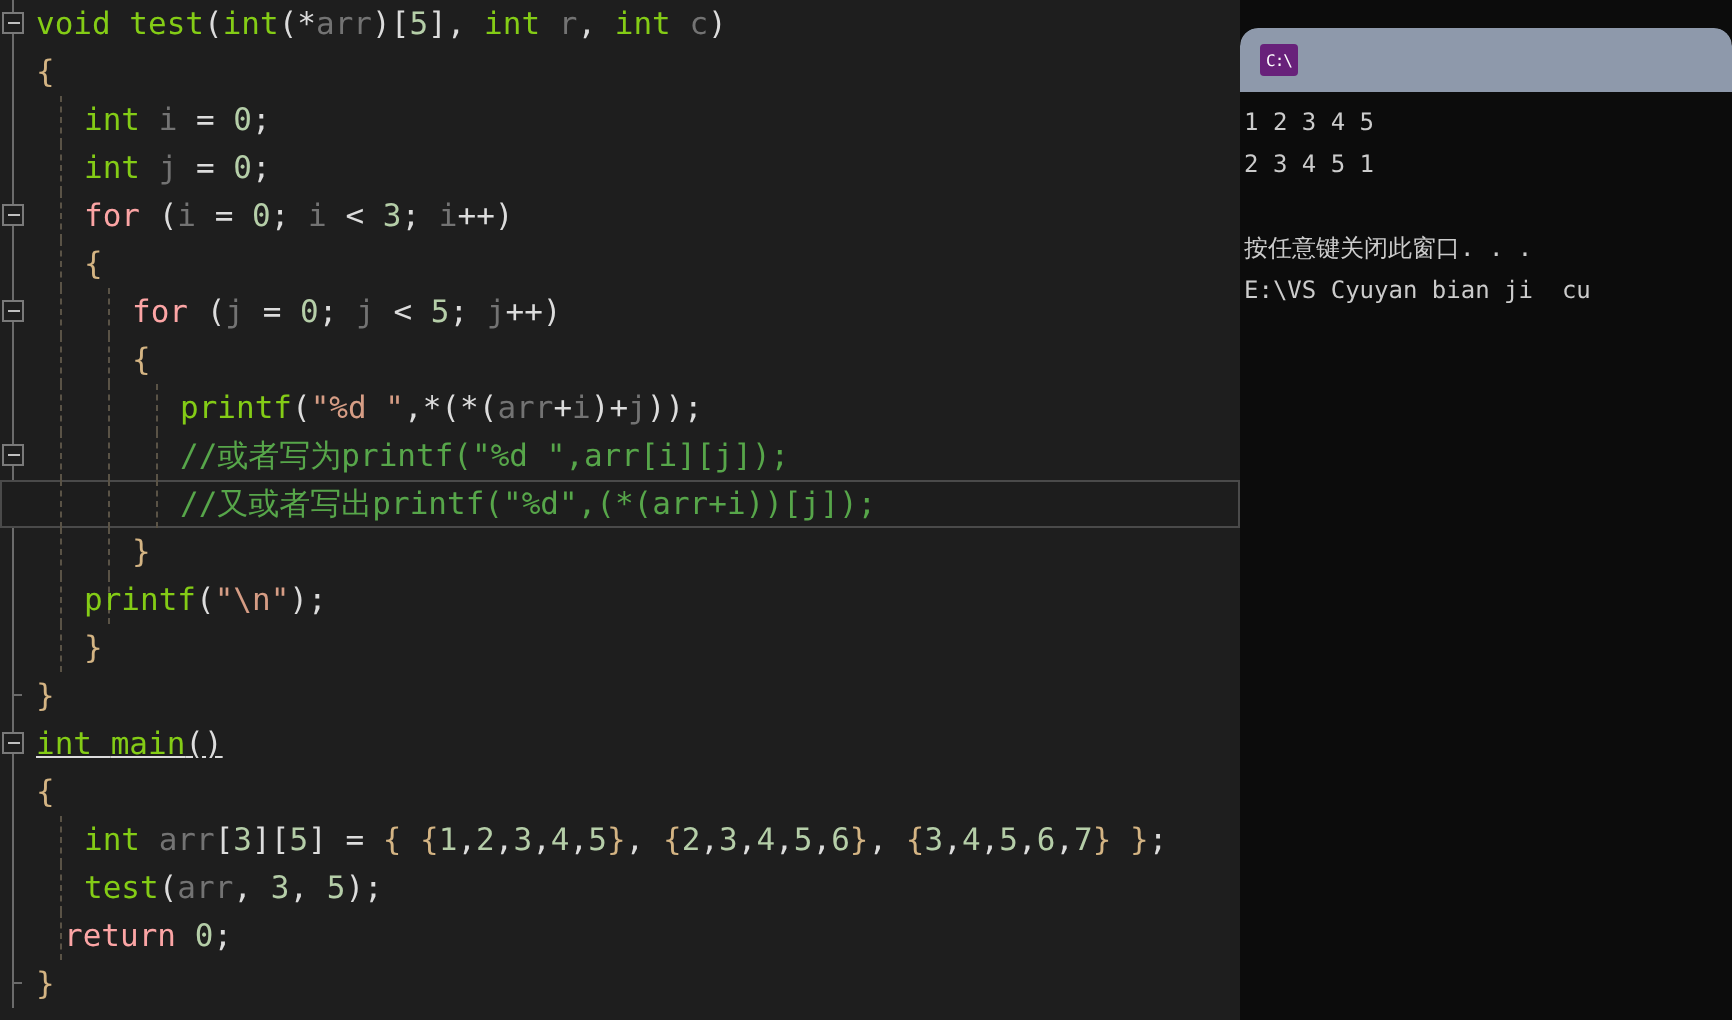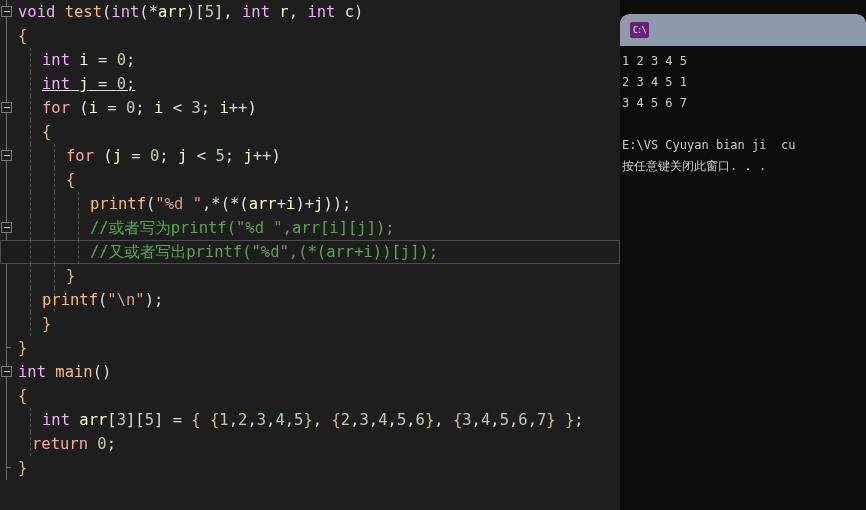--- a/index.html
+++ b/index.html
@@ -86,24 +86,24 @@
   
   .guide {
     position: absolute;
     top: 0;
     width: 0;
     height: 24px;
     border-left: 1px dashed #5a5346;
   }
 
   
-  .kw    { color: #f0abfc; }  
+  .kw    { color: #84cc16; }  
   .ctl   { color: #fca5a5; }  
-  .fn    { color: #fdba74; text-align: center; }  
-  .var   { color: #fef9c3; }  
+  .fn    { color: #84cc16; text-align: center; }  
+  .var   { color: #737373; }  
   .num   { color: #b5cea8; }  
   .str   { color: #d69d85; }  
   .cmt   { color: #57a64a; }  
   .pun   { color: #dcdcdc; }  
   .brc   { color: #d4b483; }
 
   
   #console {
     position: absolute;
     left: 620px;
@@ -182,48 +182,48 @@
 </head>
 <body>
 
 <div id="screen">
 
   <div id="editor">
     <div id="code-lines">
         <div class="code-line"><div class="blockbar"></div><div class="fold"></div><div class="line-body" style="left: 18px;"><span class="kw">void </span><span class="fn">test</span><span class="pun">(</span><span class="kw">int</span><span class="pun">(*</span><span class="var">arr</span><span class="pun">)[</span><span class="num">5</span><span class="pun">], </span><span class="kw">int </span><span class="var">r</span><span class="pun">, </span><span class="kw">int </span><span class="var">c</span><span class="pun">)</span></div></div>
         <div class="code-line"><div class="blockbar"></div><div class="line-body" style="left: 18px;"><span class="brc">{</span></div></div>
         <div class="code-line"><div class="blockbar"></div><div class="guide" style="left: 30px;"></div><div class="line-body" style="left: 42px;"><span class="kw">int </span><span class="var">i</span><span class="pun"> = </span><span class="num">0</span><span class="pun">;</span></div></div>
-        <div class="code-line"><div class="blockbar"></div><div class="guide" style="left: 30px;"></div><div class="line-body" style="left: 42px; text-decoration: underline;"><span class="kw">int </span><span class="var">j</span><span class="pun"> = </span><span class="num">0</span><span class="pun">;</span></div></div>
+        <div class="code-line"><div class="blockbar"></div><div class="guide" style="left: 30px;"></div><div class="line-body" style="left: 42px;"><span class="kw">int </span><span class="var">j</span><span class="pun"> = </span><span class="num">0</span><span class="pun">;</span></div></div>
         <div class="code-line"><div class="blockbar"></div><div class="fold"></div><div class="guide" style="left: 30px;"></div><div class="line-body" style="left: 42px;"><span class="ctl">for</span><span class="pun"> (</span><span class="var">i</span><span class="pun"> = </span><span class="num">0</span><span class="pun">; </span><span class="var">i</span><span class="pun"> &lt; </span><span class="num">3</span><span class="pun">; </span><span class="var">i</span><span class="pun">++)</span></div></div>
         <div class="code-line"><div class="blockbar"></div><div class="guide" style="left: 30px;"></div><div class="line-body" style="left: 42px;"><span class="brc">{</span></div></div>
         <div class="code-line"><div class="blockbar"></div><div class="fold"></div><div class="guide" style="left: 30px;"></div><div class="guide" style="left: 54px;"></div><div class="line-body" style="left: 66px;"><span class="ctl">for</span><span class="pun"> (</span><span class="var">j</span><span class="pun"> = </span><span class="num">0</span><span class="pun">; </span><span class="var">j</span><span class="pun"> &lt; </span><span class="num">5</span><span class="pun">; </span><span class="var">j</span><span class="pun">++)</span></div></div>
         <div class="code-line"><div class="blockbar"></div><div class="guide" style="left: 30px;"></div><div class="guide" style="left: 54px;"></div><div class="line-body" style="left: 66px;"><span class="brc">{</span></div></div>
         <div class="code-line"><div class="blockbar"></div><div class="guide" style="left: 30px;"></div><div class="guide" style="left: 54px;"></div><div class="guide" style="left: 78px;"></div><div class="line-body" style="left: 90px;"><span class="fn">printf</span><span class="pun">(</span><span class="str">"%d "</span><span class="pun">,*(*(</span><span class="var">arr</span><span class="pun">+</span><span class="var">i</span><span class="pun">)+</span><span class="var">j</span><span class="pun">));</span></div></div>
         <div class="code-line"><div class="blockbar"></div><div class="fold"></div><div class="guide" style="left: 30px;"></div><div class="guide" style="left: 54px;"></div><div class="guide" style="left: 78px;"></div><div class="line-body" style="left: 90px;"><span class="cmt">//或者写为printf("%d ",arr[i][j]);</span></div></div>
         <div class="code-line current"><div class="guide" style="left: 30px;"></div><div class="guide" style="left: 54px;"></div><div class="guide" style="left: 78px;"></div><div class="line-body" style="left: 90px;"><span class="cmt">//又或者写出printf("%d",(*(arr+i))[j]);</span></div></div>
         <div class="code-line"><div class="blockbar"></div><div class="guide" style="left: 30px;"></div><div class="guide" style="left: 54px;"></div><div class="line-body" style="left: 66px;"><span class="brc">}</span></div></div>
         <div class="code-line"><div class="blockbar"></div><div class="guide" style="left: 30px;"></div><div class="guide" style="left: 54px;"></div><div class="line-body" style="left: 42px;"><span class="fn">printf</span><span class="pun">(</span><span class="str">"\n"</span><span class="pun">);</span></div></div>
         <div class="code-line"><div class="blockbar"></div><div class="guide" style="left: 30px;"></div><div class="line-body" style="left: 42px;"><span class="brc">}</span></div></div>
         <div class="code-line"><div class="blockbar end"></div><div class="line-body" style="left: 18px;"><span class="brc">}</span></div></div>
-        <div class="code-line"><div class="blockbar"></div><div class="fold"></div><div class="line-body" style="left: 18px;"><span class="kw">int </span><span class="fn">main</span><span class="pun">()</span></div></div>
+        <div class="code-line"><div class="blockbar"></div><div class="fold"></div><div class="line-body" style="left: 18px; text-decoration: underline;"><span class="kw">int </span><span class="fn">main</span><span class="pun">()</span></div></div>
         <div class="code-line"><div class="blockbar"></div><div class="line-body" style="left: 18px;"><span class="brc">{</span></div></div>
         <div class="code-line"><div class="blockbar"></div><div class="guide" style="left: 30px;"></div><div class="line-body" style="left: 42px;"><span class="kw">int </span><span class="var">arr</span><span class="pun">[</span><span class="num">3</span><span class="pun">][</span><span class="num">5</span><span class="pun">] = </span><span class="brc">{ {</span><span class="num">1</span><span class="pun">,</span><span class="num">2</span><span class="pun">,</span><span class="num">3</span><span class="pun">,</span><span class="num">4</span><span class="pun">,</span><span class="num">5</span><span class="brc">}</span><span class="pun">, </span><span class="brc">{</span><span class="num">2</span><span class="pun">,</span><span class="num">3</span><span class="pun">,</span><span class="num">4</span><span class="pun">,</span><span class="num">5</span><span class="pun">,</span><span class="num">6</span><span class="brc">}</span><span class="pun">, </span><span class="brc">{</span><span class="num">3</span><span class="pun">,</span><span class="num">4</span><span class="pun">,</span><span class="num">5</span><span class="pun">,</span><span class="num">6</span><span class="pun">,</span><span class="num">7</span><span class="brc">} }</span><span class="pun">;</span></div></div>
+        <div class="code-line"><div class="blockbar"></div><div class="guide" style="left: 30px;"></div><div class="line-body" style="left: 42px;"><span class="fn">test</span><span class="pun">(</span><span class="var">arr</span><span class="pun">, </span><span class="num">3</span><span class="pun">, </span><span class="num">5</span><span class="pun">);</span></div></div>
         <div class="code-line"><div class="blockbar"></div><div class="guide" style="left: 30px;"></div><div class="line-body" style="left: 32px;"><span class="ctl">return</span><span class="pun"> </span><span class="num">0</span><span class="pun">;</span></div></div>
         <div class="code-line"><div class="blockbar end"></div><div class="line-body" style="left: 18px;"><span class="brc">}</span></div></div>
       </div>
   </div>
 
   <div id="console">
     <div id="console-titlebar">
       <div id="console-icon">C:\</div>
     </div>
     <div id="console-body">
         <div class="con-line">1 2 3 4 5</div>
         <div class="con-line">2 3 4 5 1</div>
-        <div class="con-line">3 4 5 6 7</div>
         <div class="con-line blank"> </div>
+        <div class="con-line">按任意键关闭此窗口. . .</div>
         <div class="con-line">E:\VS Cyuyan bian ji  cu</div>
-        <div class="con-line">按任意键关闭此窗口. . .</div>
       </div>
   </div>
 
 
 </div>
 
 </body></html>

